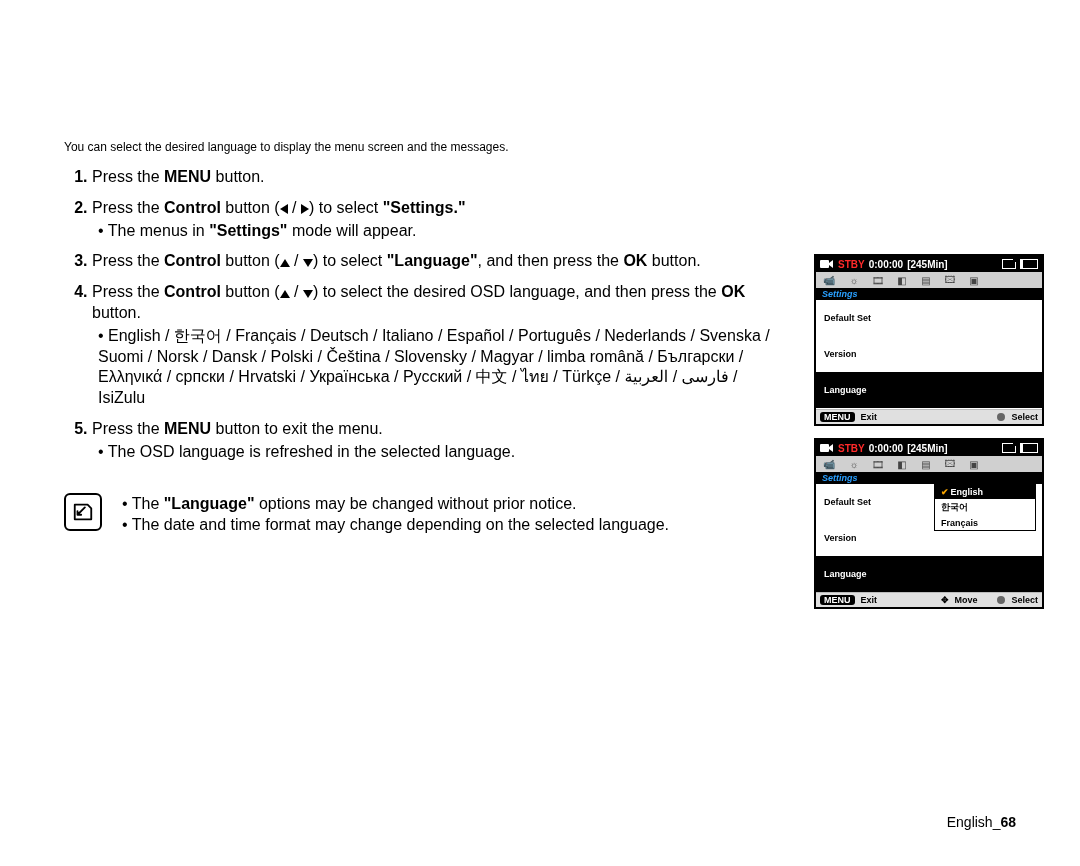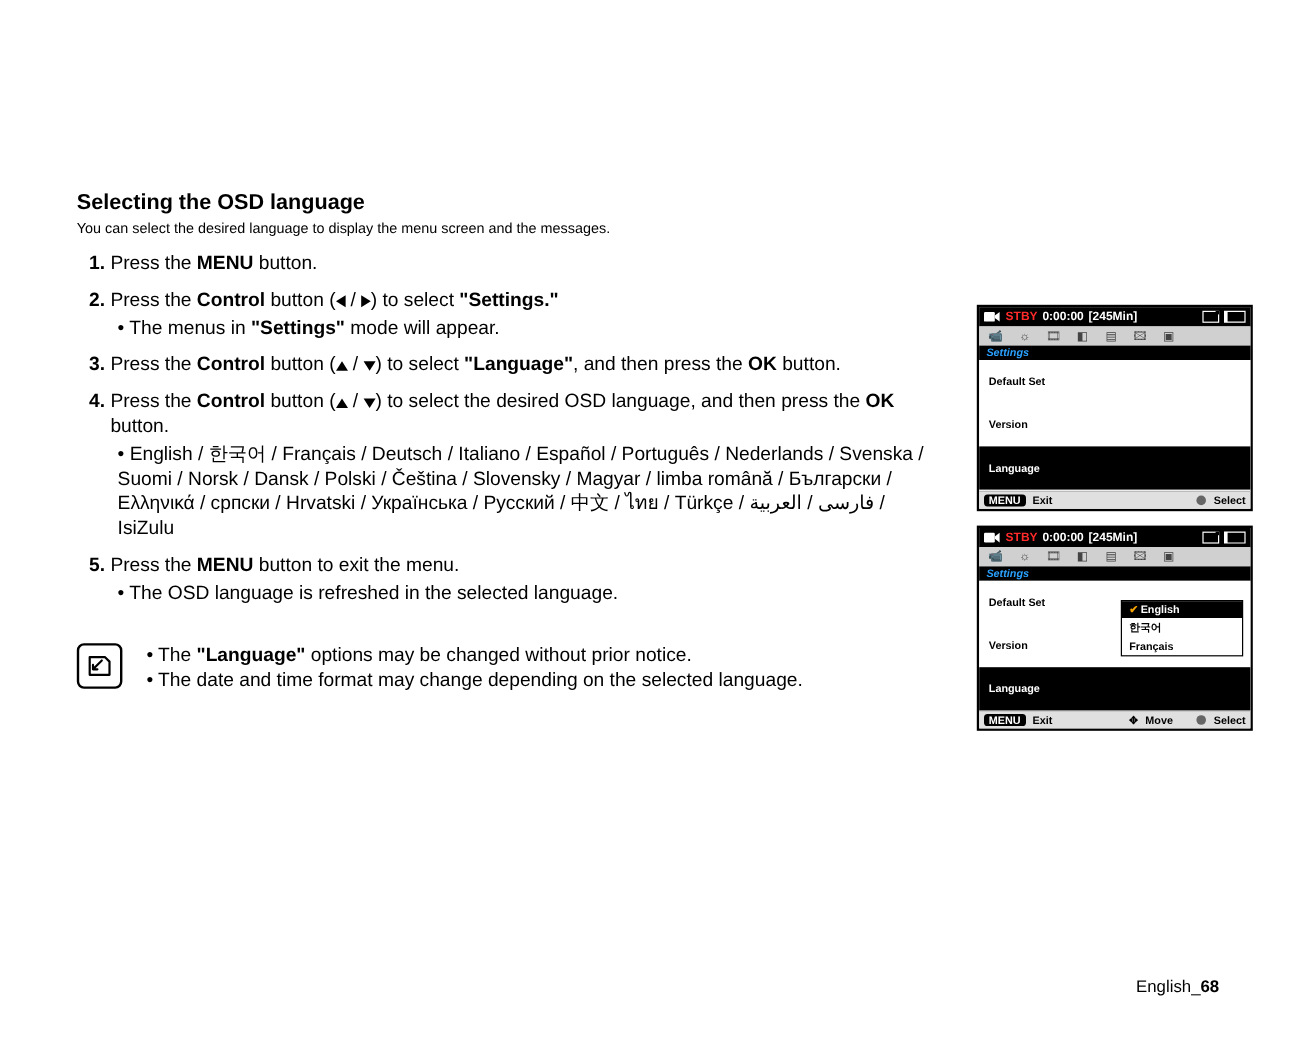--- a/index.html
+++ b/index.html
@@ -215,21 +215,20 @@
   .osd-popup .tick {
     color: #f7a400;
     margin-right: 2px;
   }
   .divider{height:1px;background:transparent;}
 </style>
 </head>
 <body>
 
 <div class="page">
-  <h2 class="subtitle">Selecting the OSD language</h2>
   <p class="intro">You can select the desired language to display the menu screen and the messages.</p>
 
   <ol class="steps">
     <li>
       <span>Press the </span><b>MENU</b><span> button.</span>
     </li>
     <li>
       <span> Press the </span><b>Control</b><span> button (</span><span class="tri l"></span> / <span class="tri r"></span><span>) to select </span><b>"Settings."</b>
       <ul class="sub">
         <li><span>The menus in </span><b>"Settings"</b><span> mode will appear.</span></li>
@@ -331,21 +330,21 @@
       <span class="tab-ic">◧</span>
       <span class="tab-ic">▤</span>
       <span class="tab-ic">🖾</span>
       <span class="tab-ic">▣</span>
     </div>
     <div class="osd-section-label">Settings</div>
     <div class="osd-body" style="position:relative;">
       <div class="osd-item">Default Set</div>
       <div class="osd-item">Version</div>
       <div class="osd-item hl">Language</div>
-      <div class="osd-popup" style="top:16px;">
+      <div class="osd-popup" style="top:0;">
         <div class="row sel"><span class="tick">✔</span><span>English</span></div>
         <div class="row">한국어</div>
         <div class="row">Français</div>
       </div>
     </div>
     <div class="osd-footer">
       <span class="pill">MENU</span>
       <span>Exit</span>
       <span class="spacer"></span>
       <span style="font-size:9px;">✥</span>

